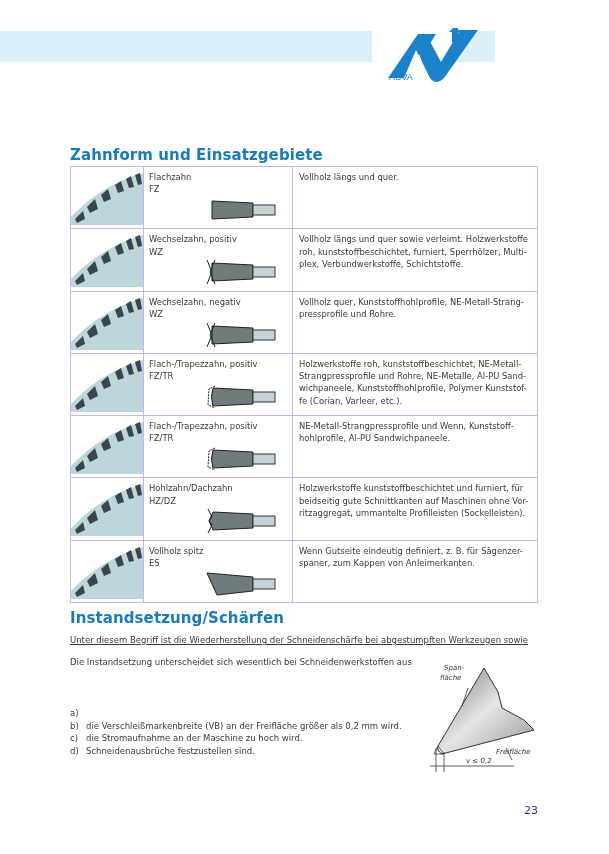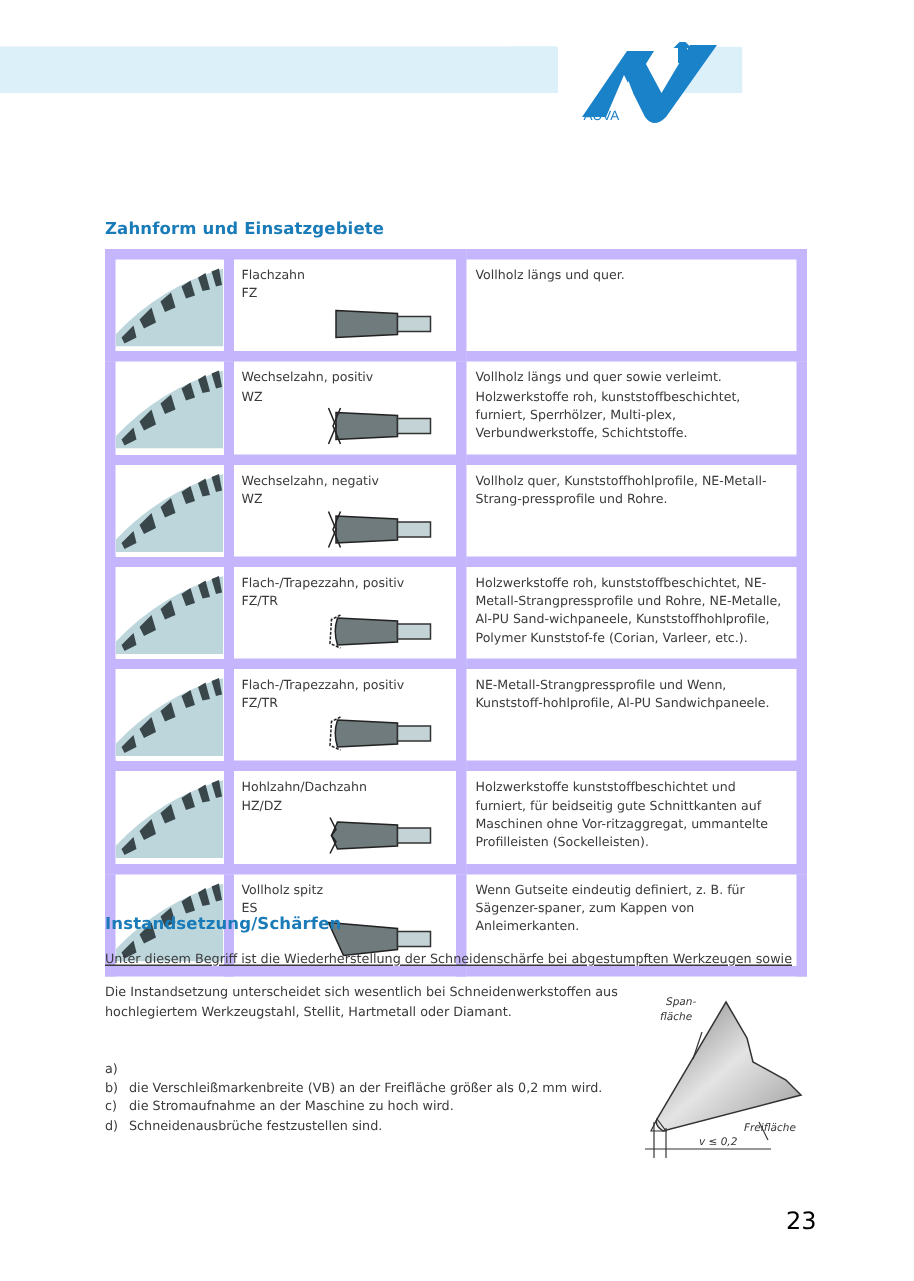--- a/index.html
+++ b/index.html
@@ -3,35 +3,35 @@
 <meta charset="utf-8">
 <style>
   html, body { margin:0; padding:0; background:#ffffff; }
   body { width:609px; height:854px; position:relative; overflow:hidden;
          font-family:"DejaVu Sans", sans-serif; color:#3a3a3a; }
   .band { position:absolute; left:0; top:31px; width:372px; height:31px; background:#dcf0fa; }
   .band-slant { position:absolute; left:340px; top:31px; width:0; height:0;
                 border-top:31px solid #dcf0fa; border-right:30px solid transparent; }
   .band-right { position:absolute; left:455px; top:31px; width:40px; height:31px; }
   .logo { position:absolute; left:386px; top:28px; width:110px; height:55px; }
-  .h2 { position:absolute; left:70px; font-size:11px; font-weight:bold; color:#1a7bb9; letter-spacing:0.1px; }
+  .h2 { position:absolute; left:70px; font-size:15px; font-weight:bold; color:#1a7bb9; letter-spacing:0.1px; }
   table.tz { position:absolute; left:70px; top:166px; width:468px; border-collapse:collapse;
              border:1.5px solid #8a8a8a; }
-  table.tz td { border:7px solid #c4b5fd; vertical-align:top; padding:0; font-size:8.4px; line-height:12.3px; }
+  table.tz td { border:1px solid #c4b5fd; vertical-align:top; padding:0; font-size:8.4px; line-height:12.3px; }
   table.tz tr { height:59px; }
   td.img { width:72px; background:#fff; position:relative; overflow:hidden; }
   td.name { width:148px; position:relative; }
   td.use { padding:4px 6px 0 6px !important; color:#3a3a3a; }
   .nm { position:absolute; left:5px; top:4px; color:#3a3a3a; }
   .tooth { position:absolute; left:62px; top:30px; }
   .para { position:absolute; left:70px; font-size:8.5px; line-height:12.5px; color:#3a3a3a; }
   .list-row { display:flex; }
   .list-row .lbl { width:16px; }
   .diagram { position:absolute; left:426px; top:658px; }
-  .pageno { position:absolute; left:524px; top:804px; font-size:16px; color:#000000; }
+  .pageno { position:absolute; left:524px; top:804px; font-size:11px; color:#4c1d95; }
 </style>
 </head>
 <body>
 
 <div class="band"></div>
 <div class="band-slant"></div>
 <svg class="band-right" width="40" height="31">
   <polygon points="12,0 40,0 40,31 0,31" fill="#dcf0fa"></polygon>
 </svg>
 <svg class="logo" viewBox="0 0 110 55">
@@ -226,21 +226,20 @@
 </table>
 
 <div class="h2" style="top:609px;">Instandsetzung/Schärfen</div>
 
 <div class="para" style="top:634px; width:480px;text-decoration:underline;">
   <div>Unter diesem Begriff ist die Wiederherstellung der Schneidenschärfe bei abgestumpften Werkzeugen sowie</div>
 </div>
 
 <div class="para" style="top:656px; width:360px;">
   <div>Die Instandsetzung unterscheidet sich wesentlich bei Schneidenwerkstoffen aus</div>
-  <div>hochlegiertem Werkzeugstahl, Stellit, Hartmetall oder Diamant.</div>
 </div>
 
 <div class="para" style="top:707px; width:360px;">
   <div class="list-row">
       <span class="lbl">a)</span>
     </div>
   <div class="list-row">
       <span class="lbl">b)</span>
       <span>die Verschleißmarkenbreite (VB) an der Freifläche größer als 0,2 mm wird.</span>
     </div>

